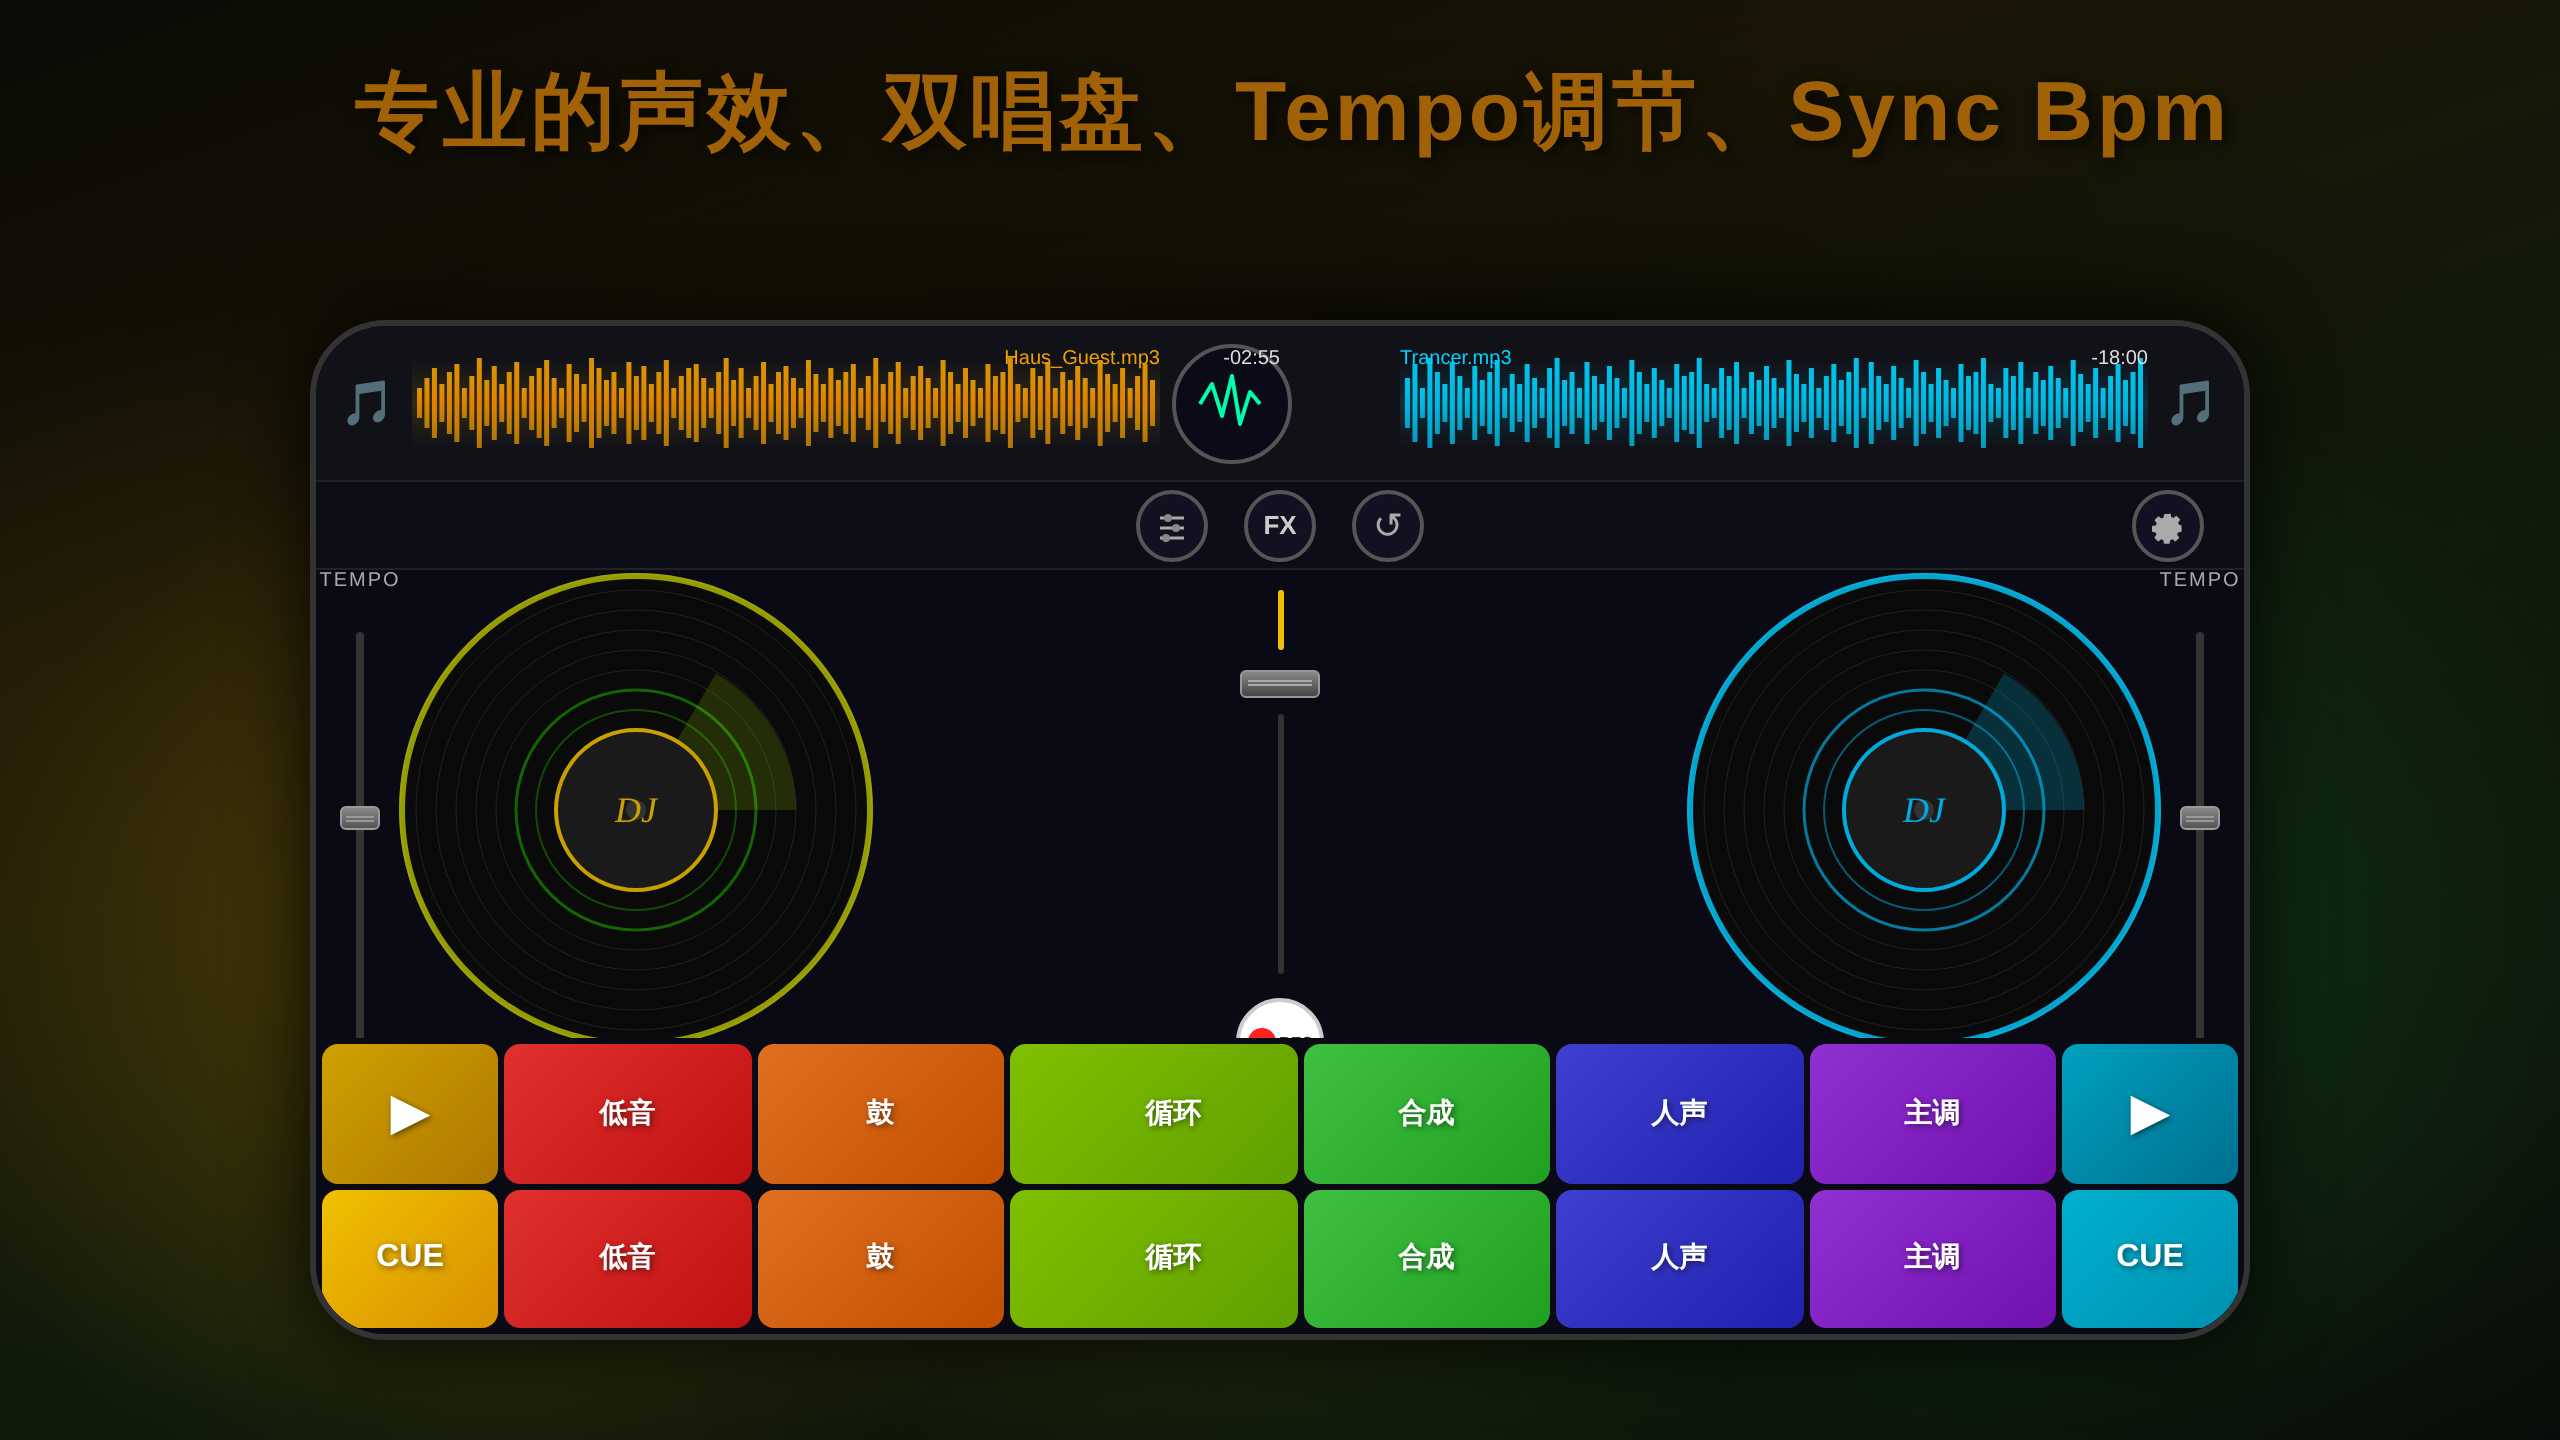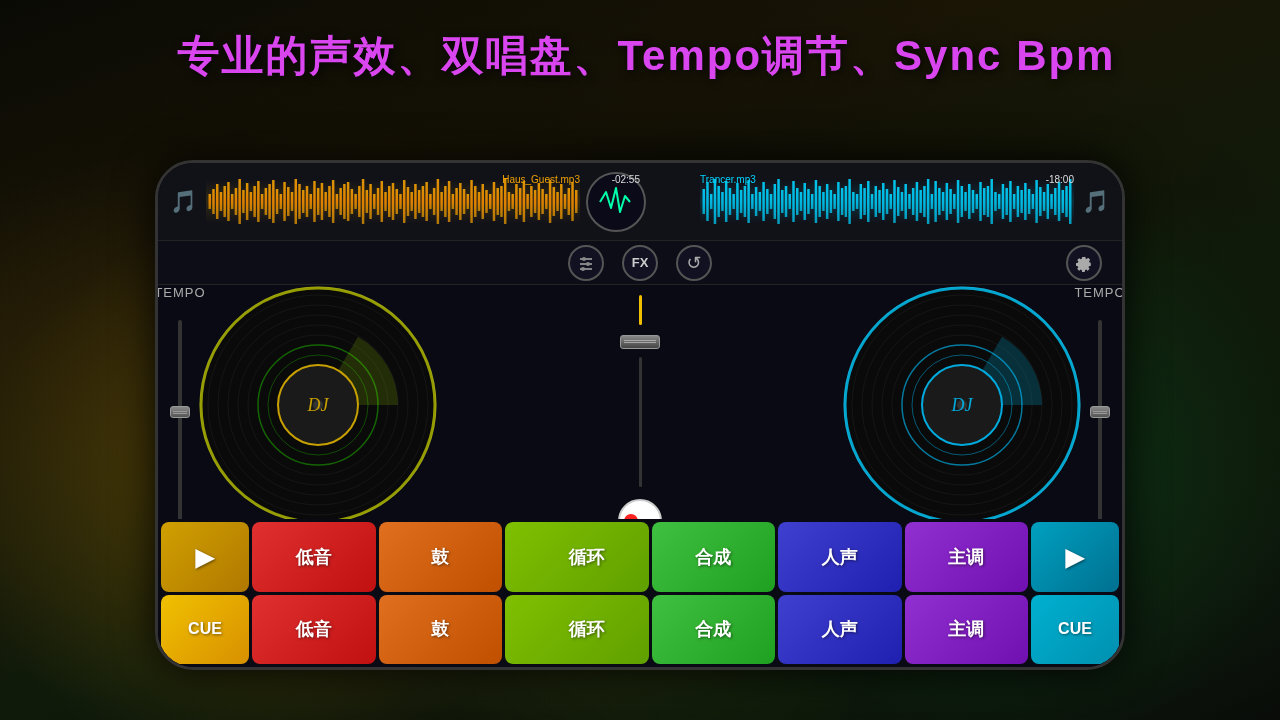--- a/index.html
+++ b/index.html
@@ -31,21 +31,21 @@
     }
 
     
     .title {
       position: absolute;
       top: 28px;
       left: 0; right: 0;
       text-align: center;
       font-size: 42px;
       font-weight: 900;
-      color: #d946ef;
+      color: #a16207;
       text-shadow: 2px 2px 8px rgba(0,0,0,0.8);
       font-family: 'Arial Black', Arial, sans-serif;
       letter-spacing: 2px;
       margin-left: 13px;
     }
 
     
     .phone {
       position: absolute;
       top: 160px;
@@ -245,21 +245,21 @@
       top: 0;
       right: 8px;
       width: 28px;
       height: 280px;
       display: flex;
       flex-direction: column;
       align-items: center;
     }
     .tempo-label {
       color: #aaa;
-      font-size: 13px;
+      font-size: 10px;
       letter-spacing: 1px;
       margin-bottom: 20px;
     }
     .slider-track {
       flex: 1;
       width: 4px;
       background: #333;
       border-radius: 2px;
       position: relative;
     }
@@ -335,21 +335,21 @@
       font-weight: bold;
       font-size: 14px;
       line-height: 1.2;
     }
 
     .dj-btn {
       border-radius: 8px;
       display: flex;
       align-items: center;
       justify-content: center;
-      font-size: 18px;
+      font-size: 14px;
       font-weight: bold;
       color: white;
       cursor: pointer;
       border: none;
       text-shadow: 1px 1px 3px rgba(0,0,0,0.5);
     }
 
     .btn-yellow { background: linear-gradient(135deg, #f0c000, #d89000); }
     .btn-red { background: linear-gradient(135deg, #e03030, #c01010); }
     .btn-orange { background: linear-gradient(135deg, #e07020, #c05000); }

